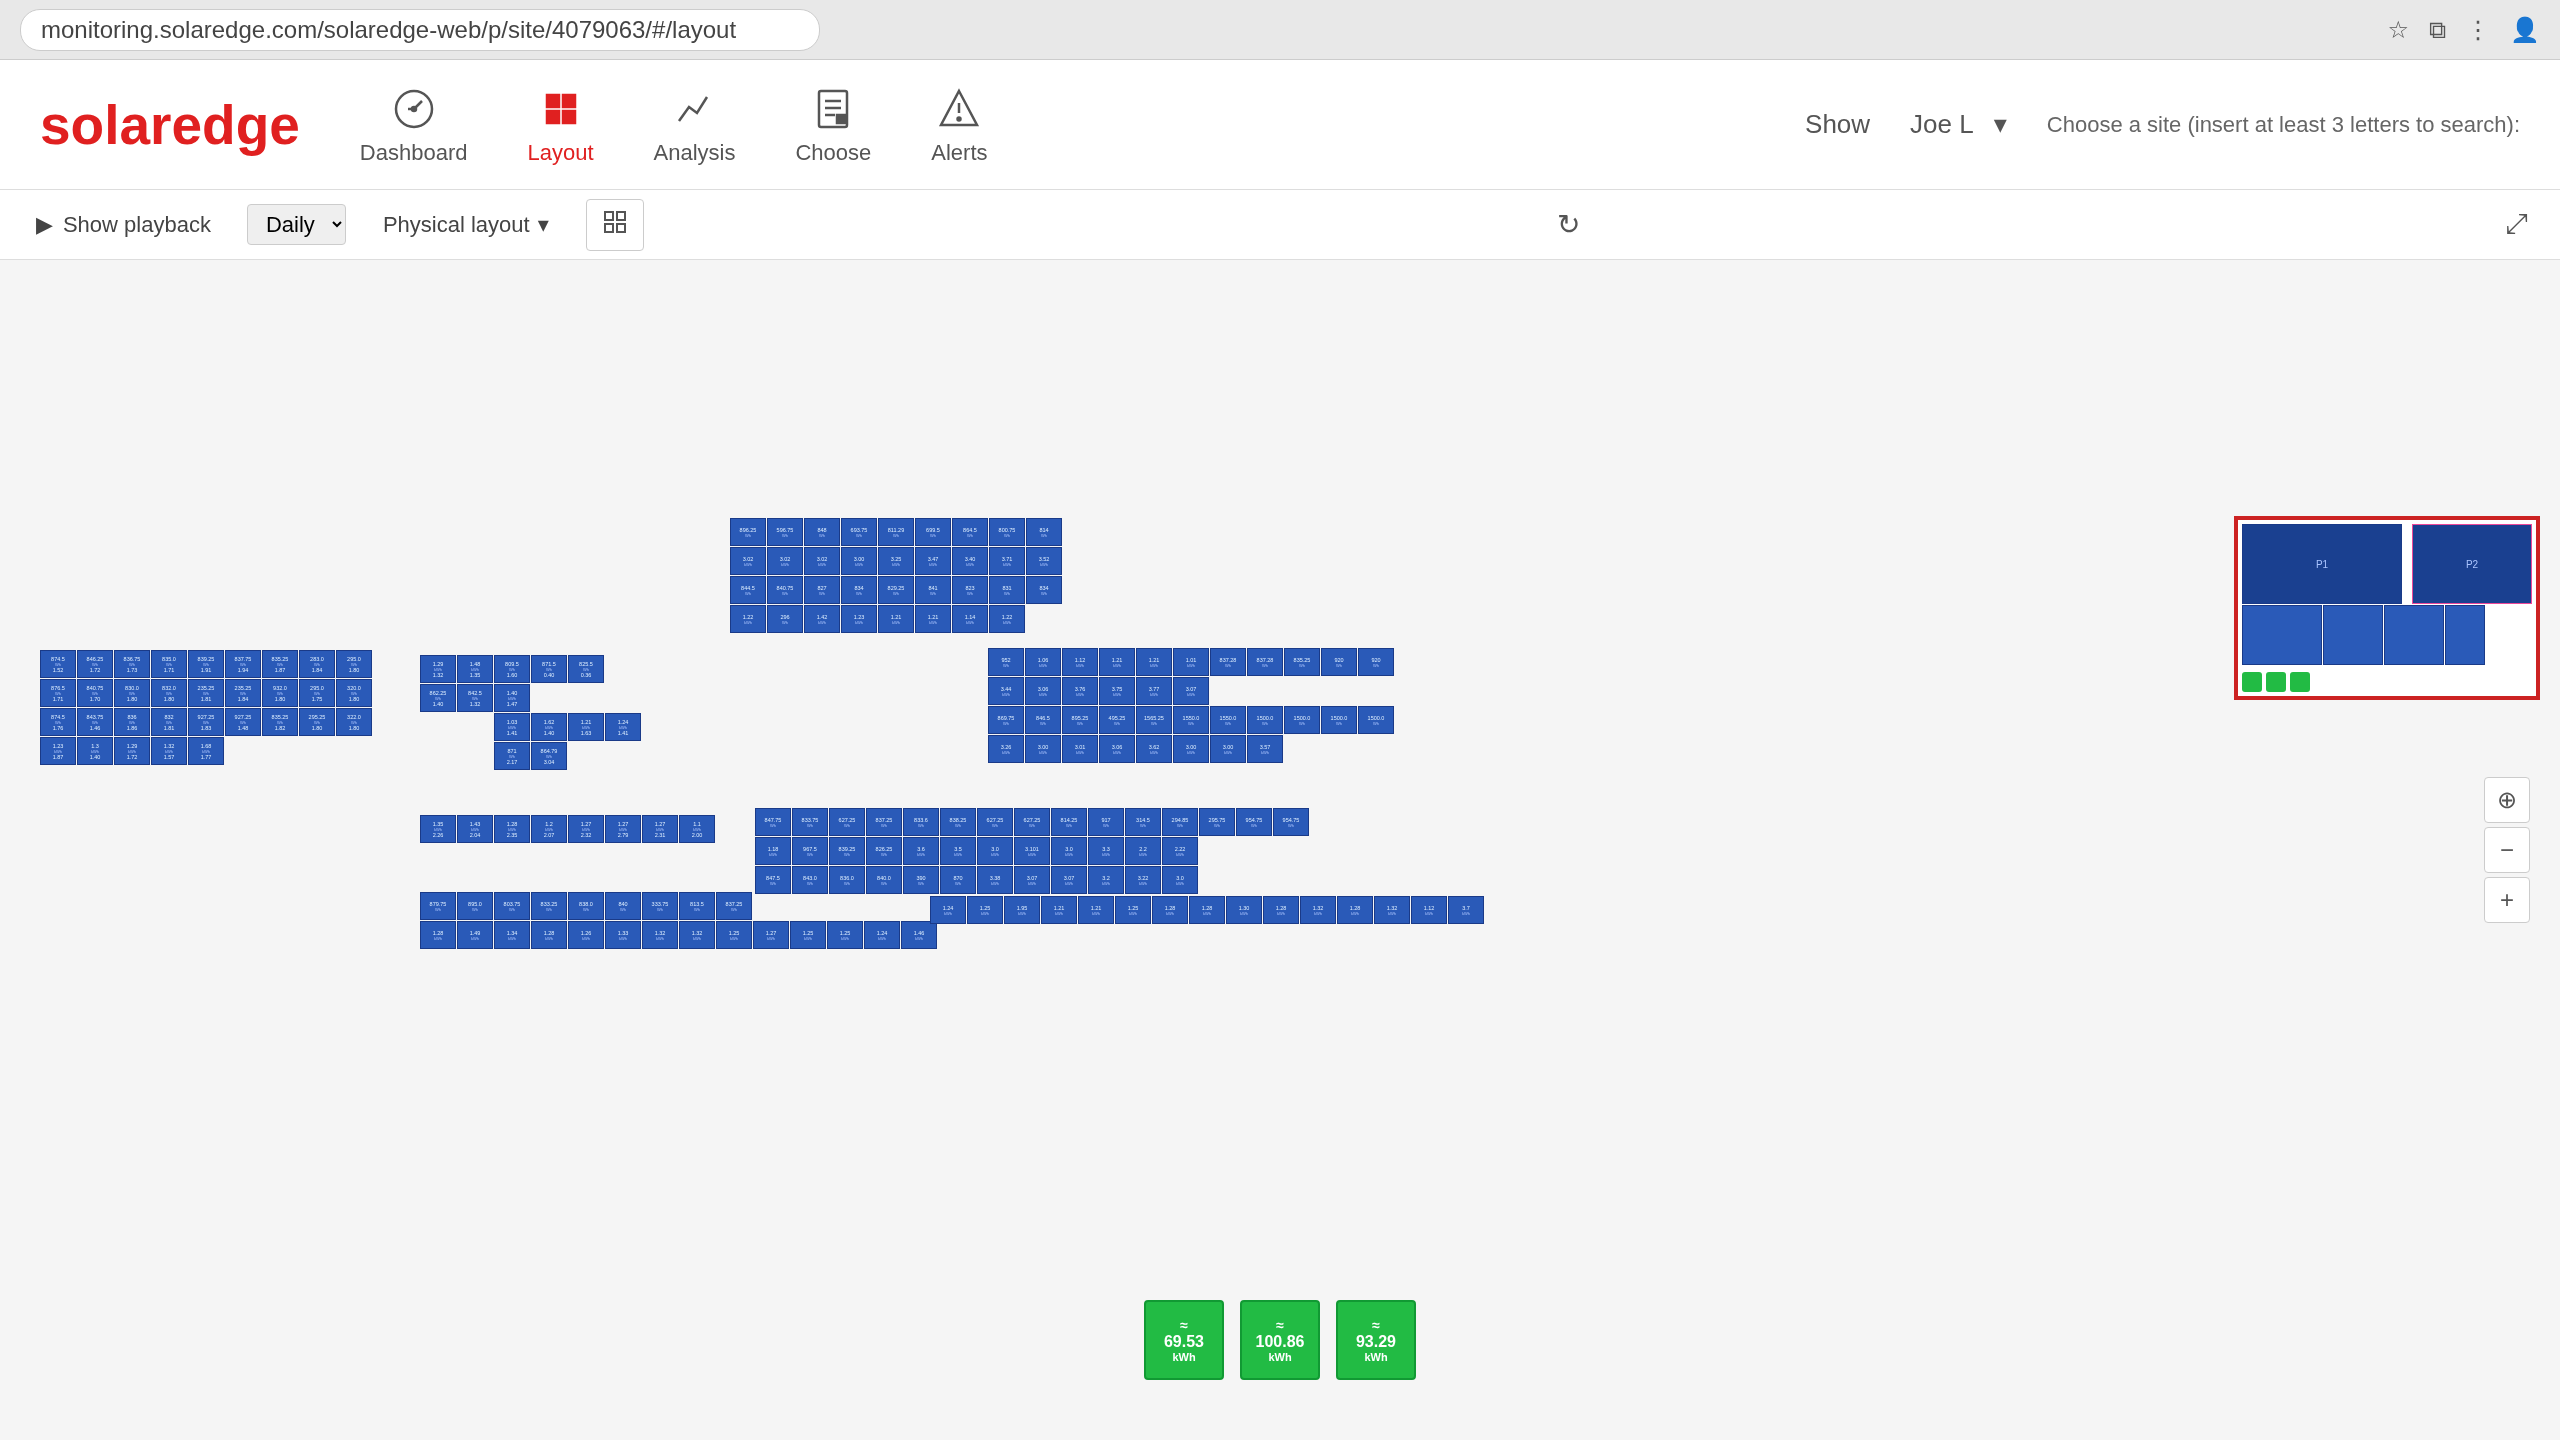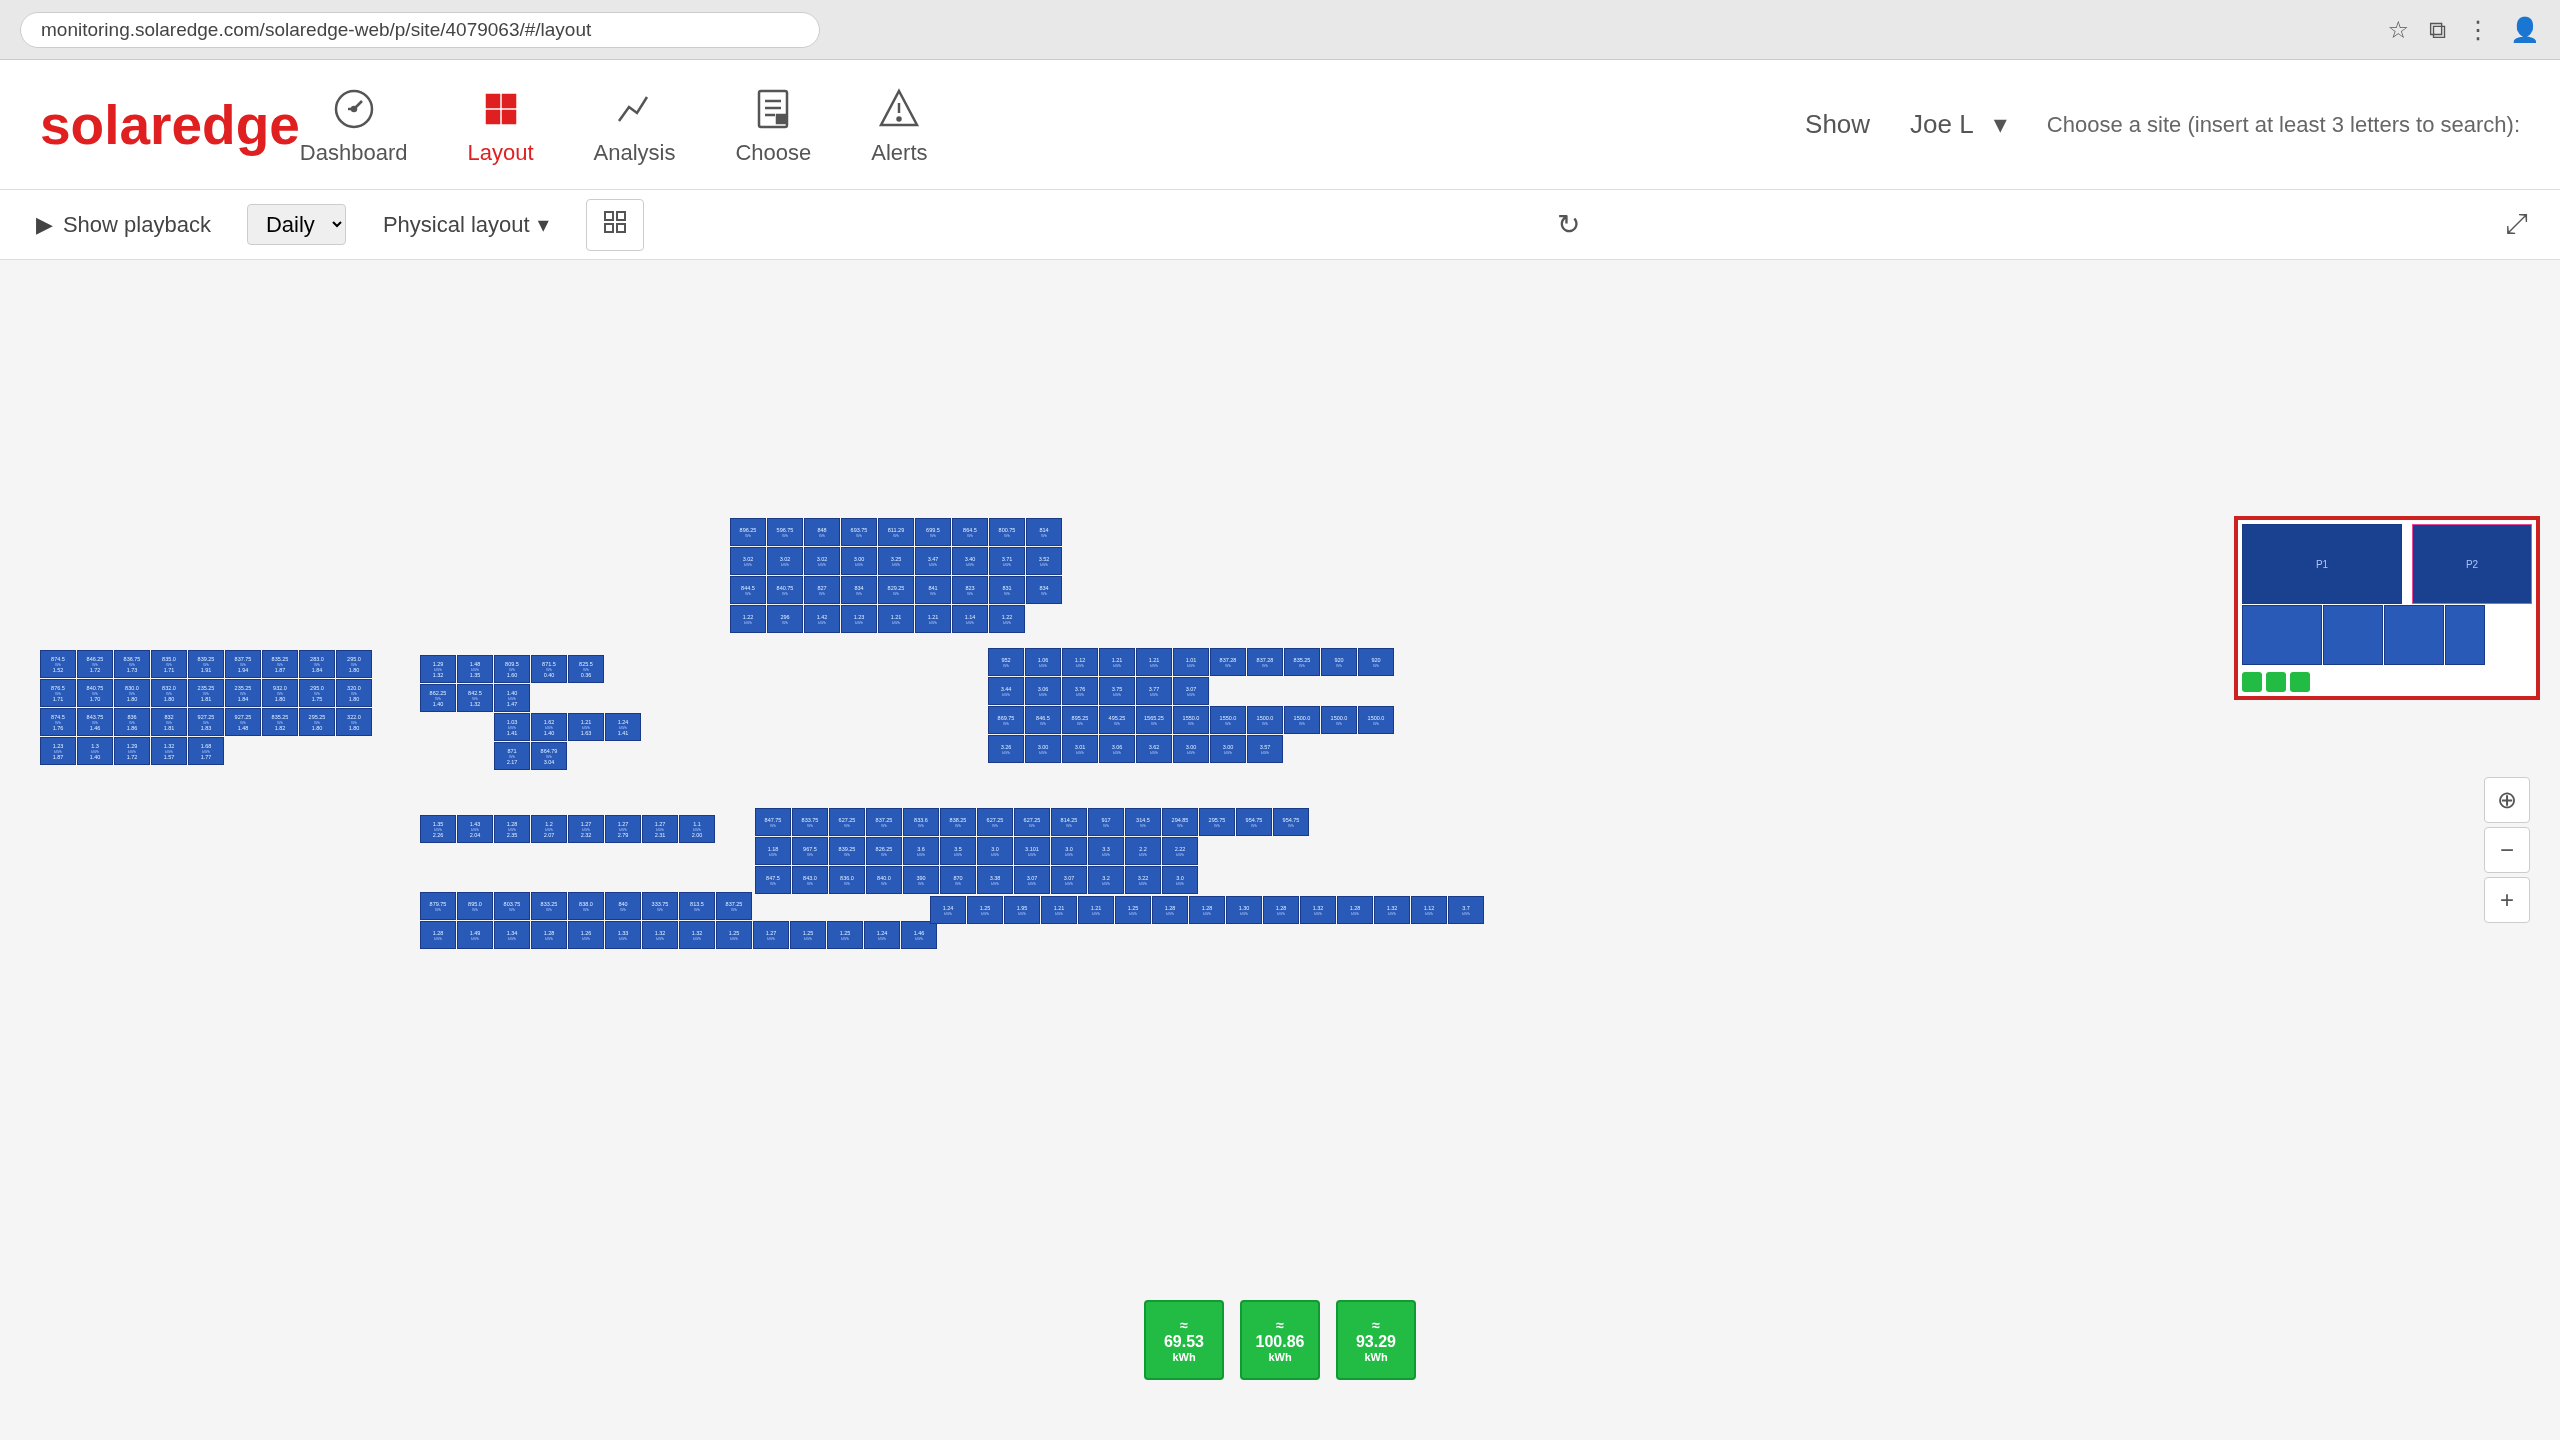--- a/index.html
+++ b/index.html
@@ -18,21 +18,21 @@
       display: flex;
       align-items: center;
       padding: 0 20px;
       border-bottom: 1px solid #ccc;
     }
     .url-bar {
       background: white;
       border: 1px solid #ccc;
       border-radius: 20px;
       padding: 6px 20px;
-      font-size: 19px;
+      font-size: 24px;
       color: #444;
       width: 800px;
     }
     .browser-icons {
       margin-left: auto;
       display: flex;
       gap: 20px;
       font-size: 24px;
       color: #555;
     }
@@ -59,20 +59,21 @@
       font-size: 55px;
       font-weight: bold;
       color: #222;
     }
     .logo span { color: #e02020; }
 
     .nav-items {
       display: flex;
       gap: 60px;
       align-items: center;
+      margin-left: 60px;
     }
     .nav-item {
       display: flex;
       flex-direction: column;
       align-items: center;
       gap: 6px;
       cursor: pointer;
       font-size: 22px;
       color: #555;
     }

